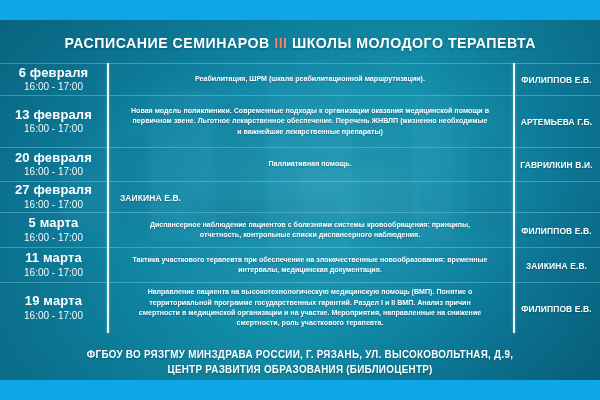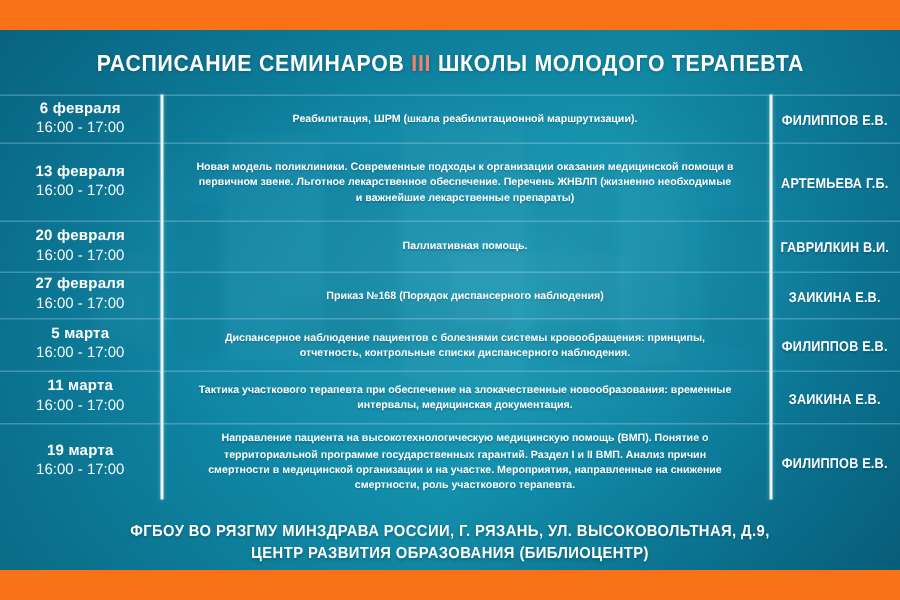--- a/index.html
+++ b/index.html
@@ -2,21 +2,21 @@
 <html><head>
 <meta charset="utf-8">
 <style>
   html,body{margin:0;padding:0;}
   body{
     width:600px;height:400px;overflow:hidden;
     background:#ffffff;
     font-family:"Liberation Sans", sans-serif;
   }
   .canvas{
-    position:relative;width:600px;height:400px;background:#f97316;
+    position:relative;width:600px;height:400px;background:#0ea5e9;
   }
   
   .poster{
     position:absolute;left:0;top:20px;width:600px;height:360px;
     background:
       radial-gradient(ellipse 380px 200px at 52% 46%, rgba(255,255,255,0.075) 0%, rgba(255,255,255,0.0) 70%),
       linear-gradient(115deg,#0b7493 0%,#0e86a5 34%,#1392ae 58%,#0d7f9f 80%,#0a6c8b 100%);
     overflow:hidden;
   }
   
@@ -63,21 +63,21 @@
     border-top:1px solid rgba(190,232,243,0.30);
     display:flex;align-items:center;box-sizing:border-box;
   }
   .row:first-of-type{border-top:none;}
 
   .cell-date{
     width:107px;flex:0 0 107px;text-align:center;
     color:#ffffff;line-height:1.28;
     padding:0 4px;box-sizing:border-box;
   }
-  .cell-date .d{font-size:10px;font-weight:bold;letter-spacing:.15px;display:block;}
+  .cell-date .d{font-size:13px;font-weight:bold;letter-spacing:.15px;display:block;}
   .cell-date .t{font-size:10px;font-weight:normal;display:block;opacity:.96;}
 
   .cell-desc{
     flex:1 1 auto;text-align:center;
     color:#ffffff;font-size:7.1px;font-weight:bold;line-height:1.48;
     padding:0 23px;box-sizing:border-box;
     text-shadow:0 1px 1px rgba(0,45,62,.25);
   }
 
   .cell-speaker{
@@ -161,21 +161,20 @@
         </div>
         <div class="cell-desc">Паллиативная помощь.</div>
         <div class="cell-speaker">ГАВРИЛКИН В.И.</div>
       </div>
 
       <div class="row" style="top:118px;height:31px;">
         <div class="cell-date">
           <span class="d">27 февраля</span>
           <span class="t">16:00 - 17:00</span>
         </div>
-        <div class="cell-desc">Приказ №168 (Порядок диспансерного наблюдения)</div>
         <div class="cell-speaker">ЗАИКИНА Е.В.</div>
       </div>
 
       <div class="row" style="top:149px;height:35px;">
         <div class="cell-date">
           <span class="d">5 марта</span>
           <span class="t">16:00 - 17:00</span>
         </div>
         <div class="cell-desc">Диспансерное наблюдение пациентов с болезнями системы кровообращения: принципы, отчетность, контрольные списки диспансерного наблюдения.</div>
         <div class="cell-speaker">ФИЛИППОВ Е.В.</div>

